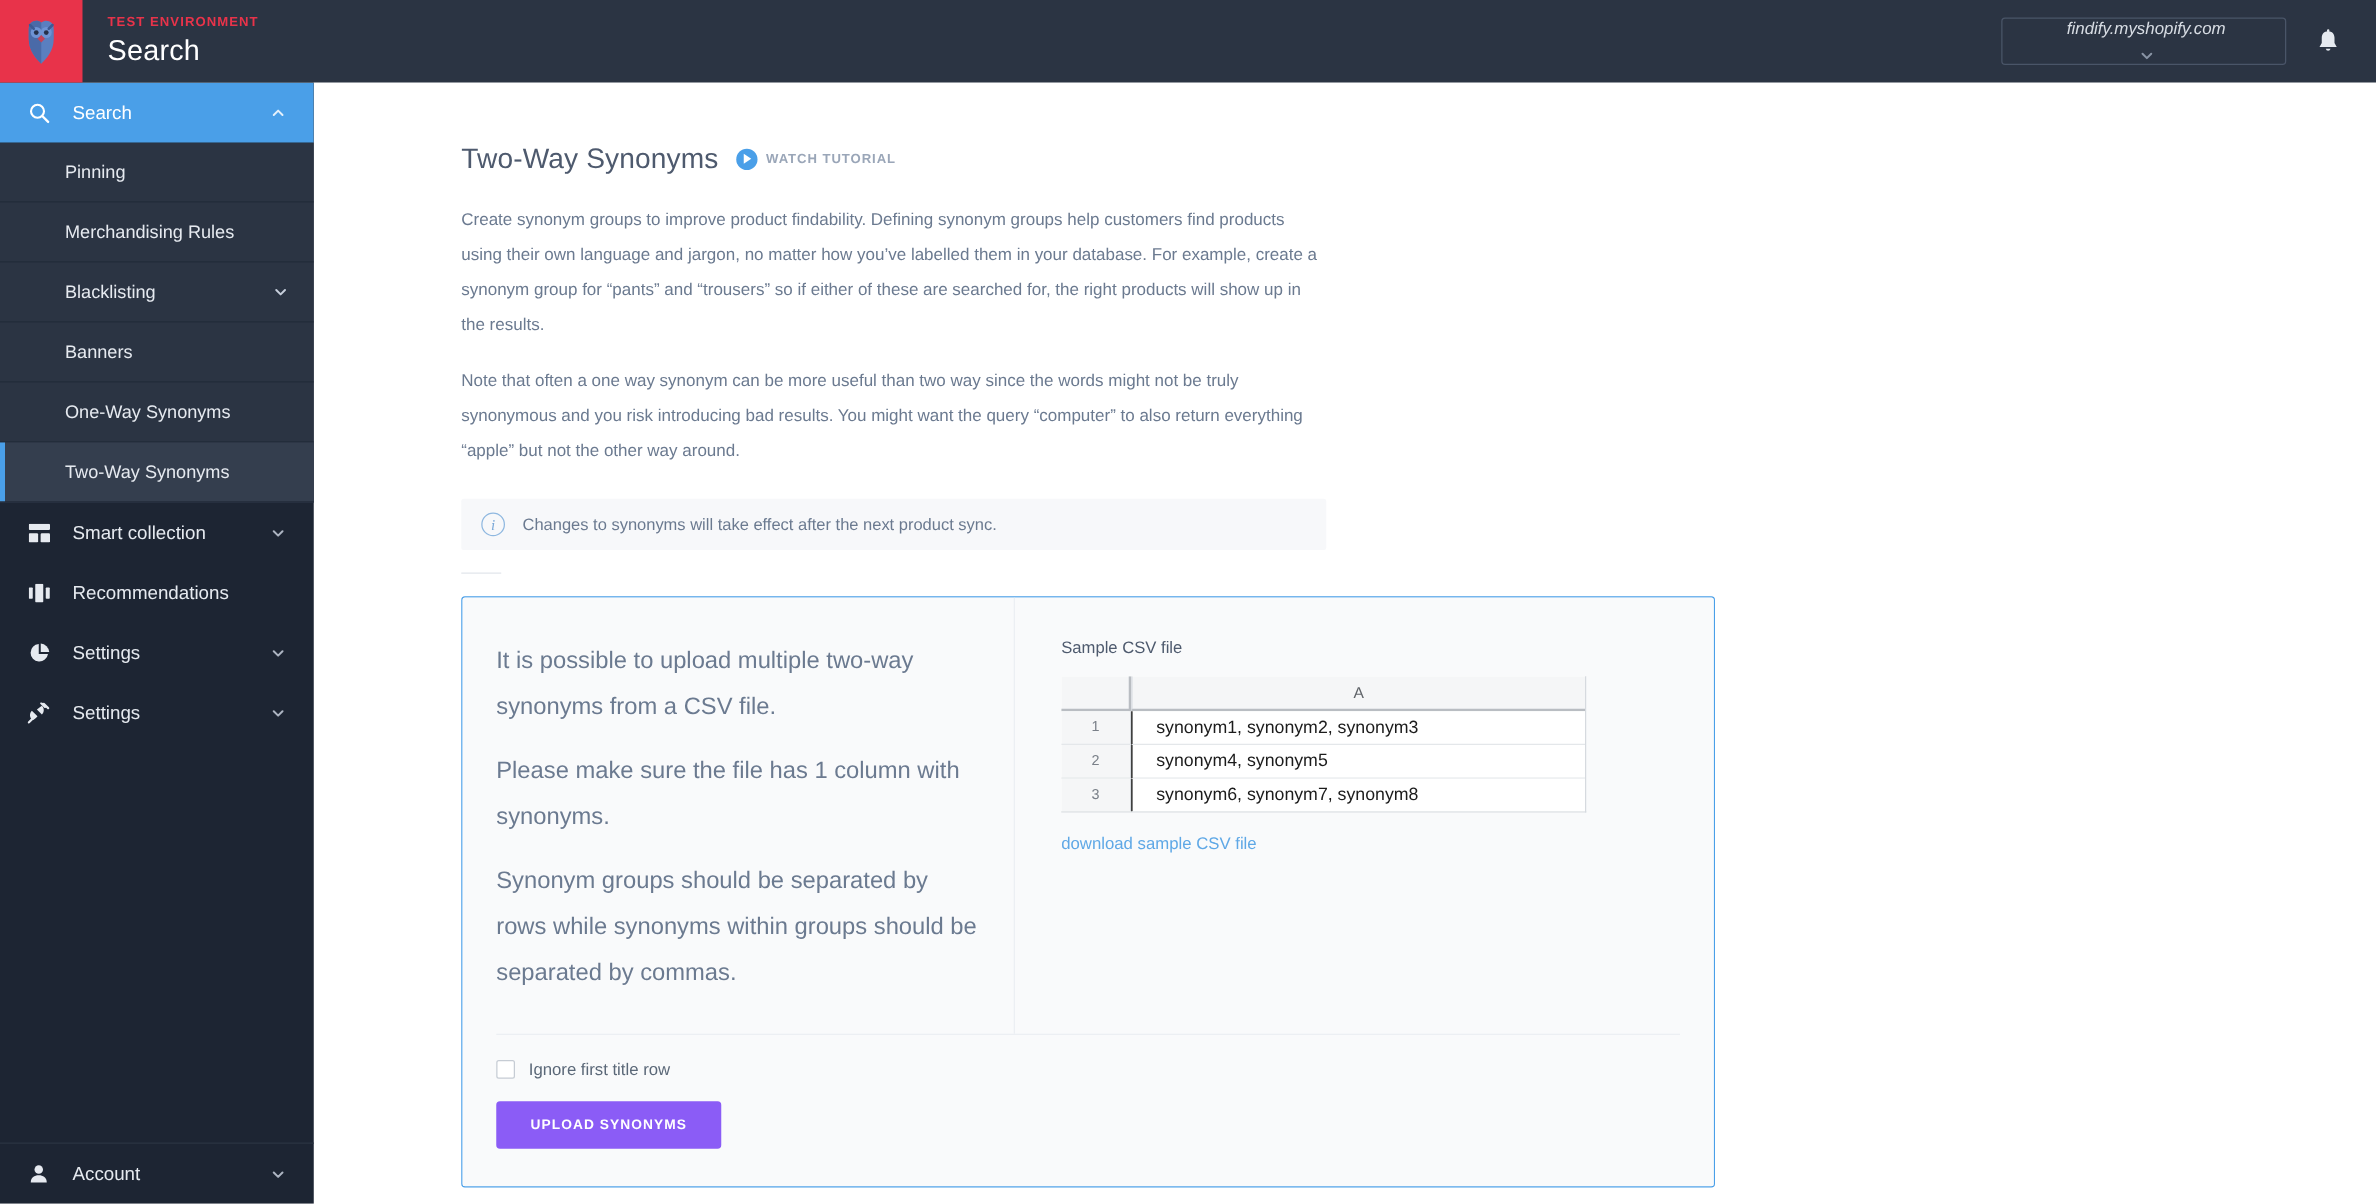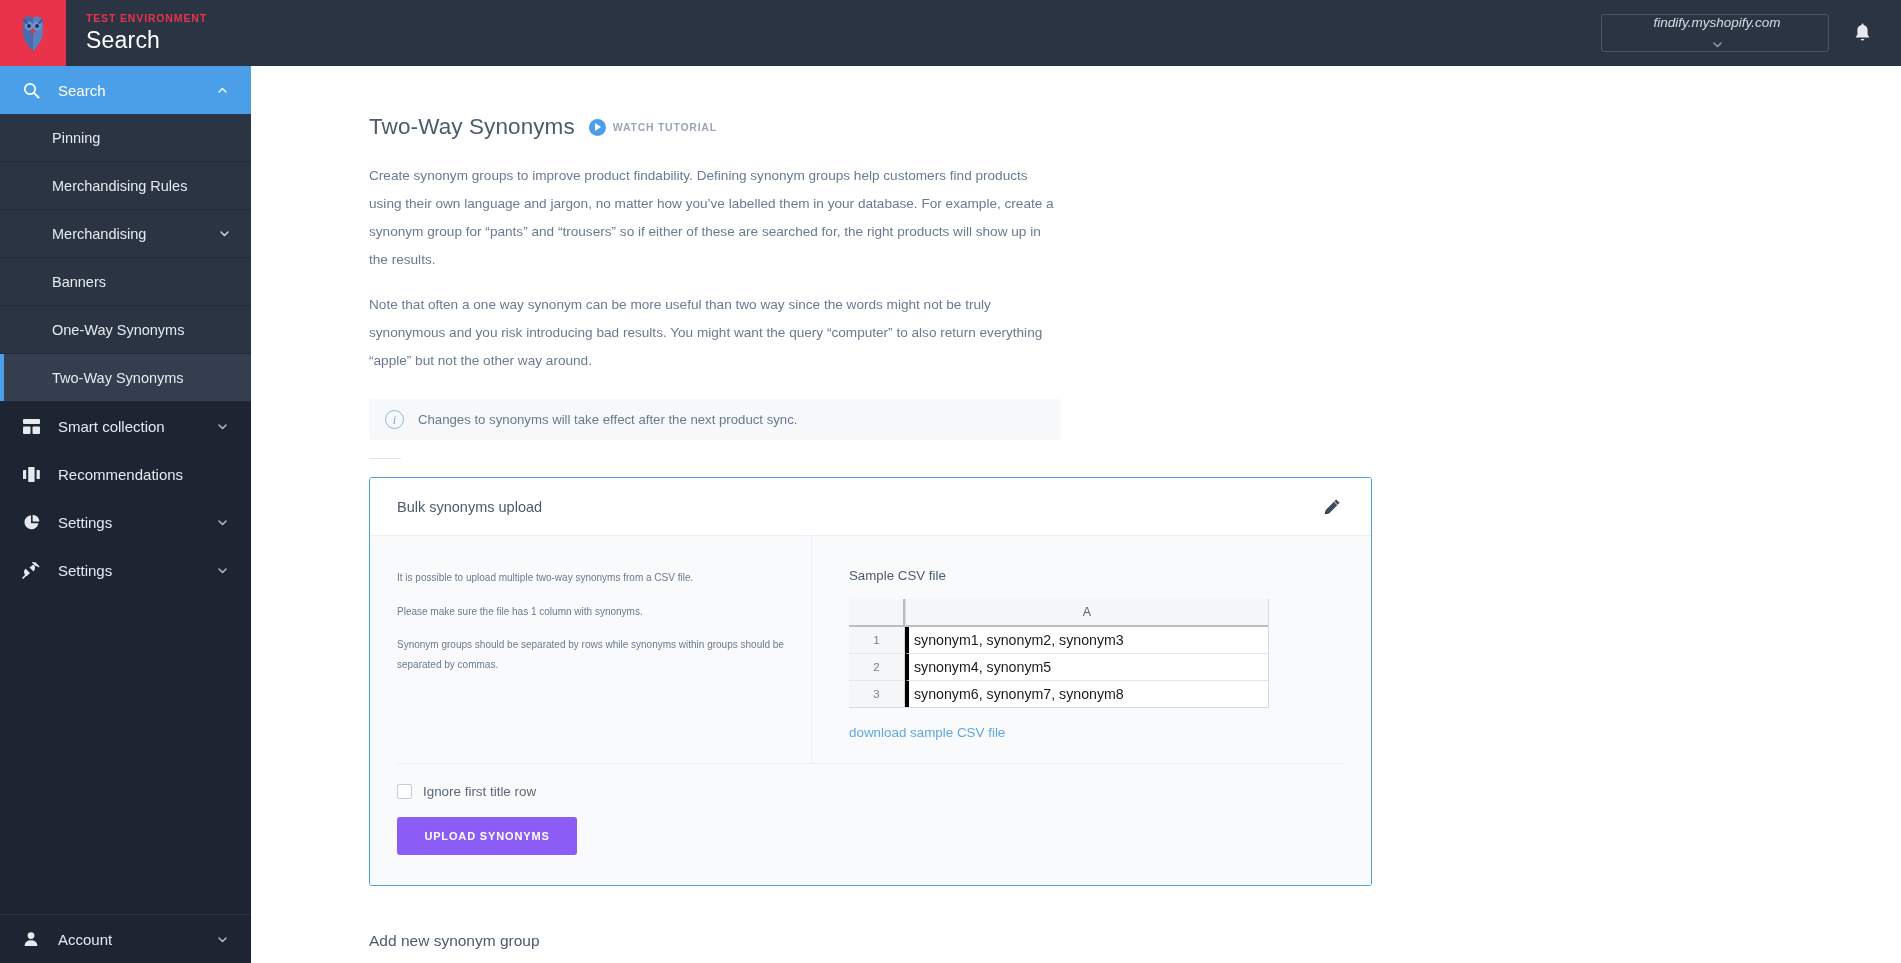--- a/index.html
+++ b/index.html
@@ -153,21 +153,21 @@
     height: 58px; display: flex; align-items: center;
     padding: 0 26px 0 27px; border-bottom: 1px solid #eceff3;
     background: #ffffff;
   }
   .card-head .title { font-size: 14.5px; color: #4e5a6e; flex: 1 1 auto; }
   .pencil-btn { width: 26px; height: 26px; display:flex; align-items:center; justify-content:center; cursor:pointer; }
 
   .card-body { background: #f9fafb; }
   .upload-grid { display: flex; align-items: flex-start; }
   .col-left { width: 415px; flex: 0 0 415px; padding: 32px 0 30px 27px; }
-  .col-left p { font-size: 10px; line-height: 1.95; color: #6b7a90; }
+  .col-left p { font-size: 19px; line-height: 1.95; color: #6b7a90; }
   .col-left p + p { margin-top: 14px; }
   .col-div { width: 1px; align-self: stretch; background: #eceff3; margin: 0 0 0 26px; }
   .col-right { flex: 1 1 auto; padding: 32px 0 22px 37px; }
   .sample-label { font-size: 13.3px; color: #4e5a6e; margin-bottom: 16px; }
 
   .sheet {
     width: 420px; border: 1px solid #d6dadf; border-top: none; border-left: none;
     background: #ffffff; position: relative;
     height: 109px; overflow: hidden;
     box-shadow: inset 0 0 0 0 transparent;
@@ -177,22 +177,22 @@
   .sheet-gutter {
     width: 56px; flex: 0 0 56px;
     background: #f5f6f7; border-right: 1px solid #d6dadf; border-bottom: 1px solid #e4e7ea;
     display: flex; align-items: center; justify-content: center;
     font-size: 11.5px; color: #7a8089;
   }
   .header-row .sheet-gutter {
     background: #f5f6f7; border-right: 2px solid #b9bdc2; border-bottom: 2px solid #b9bdc2;
   }
   .sheet-cell {
-    flex: 1 1 auto; border-bottom: 1px solid #e4e7ea; border-left: 4px solid #000000;
-    display: flex; align-items: center; padding-left: 5px;
+    flex: 1 1 auto; border-bottom: 1px solid #e4e7ea; border-left: 1px solid #000000;
+    display: flex; align-items: center; padding-left: 19px;
     font-size: 14.2px; color: #1c1c1c;
     font-family: "Liberation Sans", sans-serif;
     background: #ffffff;
   }
   .header-row .sheet-cell {
     justify-content: center; padding-left: 0;
     background: #f5f6f7; color: #5f6368; font-size: 12.5px;
     border-bottom: 2px solid #b9bdc2; border-left: 1px solid #d6dadf;
   }
 
@@ -280,21 +280,21 @@
       </div>
 
       <div class="subnav">
         <div class="sub-item">
           <span class="lbl">Pinning</span>
         </div>
         <div class="sub-item">
           <span class="lbl">Merchandising Rules</span>
         </div>
         <div class="sub-item">
-          <span class="lbl">Merchandising</span>
+          <span class="lbl">Blacklisting</span>
           <span class="caret">
             <svg width="13" height="13" viewBox="0 0 13 13">
                 <path d="M3 5 l3.5 3.5 L10 5" fill="none" stroke="#c6cedb" stroke-width="1.6" stroke-linecap="round" stroke-linejoin="round"></path>
               </svg>
           </span>
         </div>
         <div class="sub-item">
           <span class="lbl">Banners</span>
         </div>
         <div class="sub-item">
@@ -402,30 +402,20 @@
       </div>
 
       <div class="notice">
         <span class="info-circle">i</span>
         <span class="notice-text">Changes to synonyms will take effect after the next product sync.</span>
       </div>
 
       <div class="rule-short"></div>
 
       <div class="card">
-        <div class="card-head">
-          <span class="title">Bulk synonyms upload</span>
-          <span class="pencil-btn">
-            <svg width="17" height="17" viewBox="0 0 17 17">
-              <path d="M12.2 1.4 l3.4 3.4 l-1.9 1.9 l-3.4 -3.4 Z" fill="#3d4a5e"></path>
-              <path d="M9.9 3.8 l3.4 3.4 l-8.2 8.2 l-4.3 0.9 l0.9 -4.3 Z" fill="#3d4a5e"></path>
-              <path d="M1.6 13.2 l2.2 2.2 l-2.9 0.7 Z" fill="#2b3443"></path>
-            </svg>
-          </span>
-        </div>
 
         <div class="card-body">
           <div class="upload-grid">
             <div class="col-left">
               <p>It is possible to upload multiple two-way synonyms from a CSV file.</p>
               <p>Please make sure the file has 1 column with synonyms.</p>
               <p>Synonym groups should be separated by rows while synonyms within groups should be separated by commas.</p>
             </div>
             <div class="col-div"></div>
             <div class="col-right">

